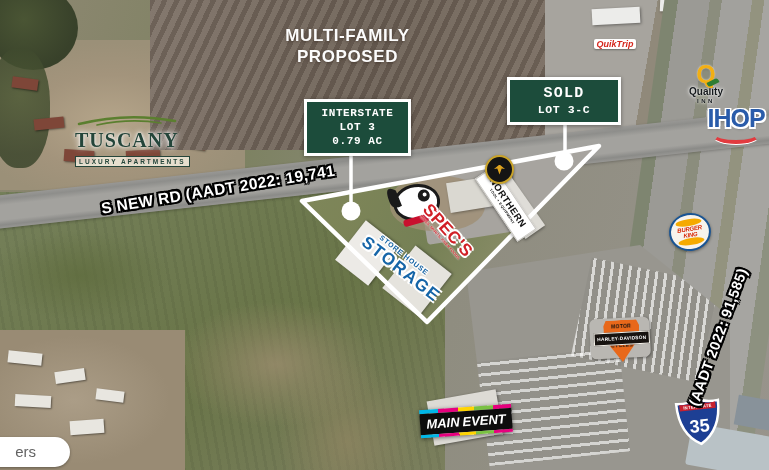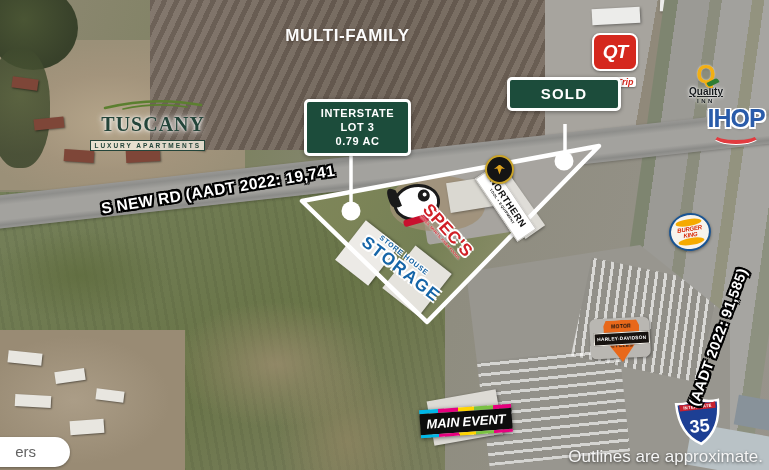--- a/index.html
+++ b/index.html
@@ -60,49 +60,49 @@
   .overlay-svg{left:0;top:0;z-index:5;pointer-events:none;}
   
   .otext{color:#fff;font-weight:800;white-space:nowrap;
     text-shadow:-2px -2px 0 #000,2px -2px 0 #000,-2px 2px 0 #000,2px 2px 0 #000,-2px 0 0 #000,2px 0 0 #000,0 -2px 0 #000,0 2px 0 #000;}
   .proposed{left:255px;top:25px;width:185px;z-index:7;text-align:center;color:#fcfcfc;font-weight:800;
     font-size:17px;line-height:21px;letter-spacing:.6px;text-shadow:0 1px 3px rgba(50,35,25,.55);}
   .snewrd{left:100px;top:200px;z-index:7;transform:rotate(-9.3deg);transform-origin:left top;font-size:15.5px;letter-spacing:.4px;}
   .i35label{left:718px;top:337px;z-index:7;transform:translate(-50%,-50%) rotate(-70deg);font-size:14.5px;letter-spacing:.3px;}
   .footnote{right:6px;bottom:3px;z-index:9;color:#f5f5f5;font-size:17px;text-shadow:0 1px 3px rgba(0,0,0,.65);}
   
-  .sign{z-index:8;background:var(--c-sign-green,#1c4c3b);border:3px solid #fff;border-radius:5px;
-    color:#fff;text-align:center;font-weight:800;box-shadow:0 1px 4px rgba(0,0,0,.4);}
+  .sign{z-index:8;background:var(--c-sign-green,#1c4c3b);border:3px solid #fff;border-radius:0;
+    color:#fff;text-align:center;font-weight:800;box-shadow:0 1px 4px rgba(0,0,0,.4);font-family:Liberation Mono, monospace;}
   .sign-available{left:304px;top:99px;width:101px;padding:4px 0 5px;font-size:11px;line-height:14px;letter-spacing:.6px;}
   .sign-sold{left:507px;top:77px;width:108px;padding:5px 0 5px;}
   .sign-sold .t1{font-size:15px;letter-spacing:1.2px;line-height:18px;}
   .sign-sold .t2{font-size:11.5px;letter-spacing:.6px;line-height:14px;}
   
   .logo{z-index:6;}
-  .tuscany{left:75px;top:96px;width:130px;text-align:right;color:var(--c-tuscany-green,#24453a);
+  .tuscany{left:75px;top:112px;width:130px;text-align:left;color:var(--c-tuscany-green,#24453a);
     font-family:"Liberation Serif",serif;
     text-shadow:0 0 3px rgba(255,255,255,.95),0 0 6px rgba(255,255,255,.8),0 0 9px rgba(255,255,255,.6);}
   .tuscany .l1{font-size:20px;font-weight:700;letter-spacing:1px;line-height:20px;}
   .tuscany .l2{font-size:18px;font-weight:700;letter-spacing:4px;line-height:18px;}
   .tuscany .tag{display:inline-block;margin-top:2px;border:1px solid var(--c-tuscany-green,#24453a);
     background:rgba(248,243,228,.8);font-family:"Liberation Sans",sans-serif;
     font-size:6.5px;font-weight:700;letter-spacing:2px;padding:1px 3px;text-shadow:none;}
   .qt{left:584px;top:33px;width:62px;text-align:center;}
   .qt-box{width:42px;height:34px;margin:0 auto;background:var(--c-qt-red,#d5281e);border:2px solid #fff;border-radius:8px;
     display:flex;align-items:center;justify-content:center;box-shadow:0 1px 3px rgba(0,0,0,.4);
     color:#fff;font-size:19px;font-weight:800;font-style:italic;letter-spacing:-1px;}
   .qt-name{display:inline-block;margin-top:1px;background:#fff;border-radius:2px;padding:0 3px;
     color:var(--c-qt-red,#d5281e);font-size:9px;font-weight:800;font-style:italic;box-shadow:0 1px 2px rgba(0,0,0,.35);}
   .quality{left:682px;top:62px;width:48px;text-align:center;}
   .quality .qmark{position:relative;display:inline-block;font-size:25px;line-height:25px;font-weight:800;
     color:var(--c-quality-gold,#f2af13);text-shadow:0 0 2px rgba(255,255,255,.9),0 1px 2px rgba(0,0,0,.4);}
   .quality .qleaf{position:absolute;right:-3px;bottom:2px;width:12px;height:5px;background:var(--c-quality-green,#2e7d32);
     transform:rotate(-28deg);border-radius:0 3px 0 3px;}
   .quality .qn{font-size:10px;font-weight:800;color:#15191c;line-height:10px;
-    text-shadow:0 0 2px #fff,0 0 4px #fff;text-decoration:underline;}
+    text-shadow:0 0 2px #fff,0 0 4px #fff;}
   .quality .qs{font-size:6px;font-weight:700;letter-spacing:2.5px;color:#15191c;line-height:8px;
     text-shadow:0 0 2px #fff,0 0 4px #fff;}
   .ihop{left:698px;top:106px;width:76px;text-align:center;}
   .ihop .it{font-size:25px;line-height:24px;font-weight:800;letter-spacing:-1px;color:var(--c-ihop-blue,#2a5caa);
     text-shadow:-1.5px -1.5px 0 #fff,1.5px -1.5px 0 #fff,-1.5px 1.5px 0 #fff,1.5px 1.5px 0 #fff,0 2px 3px rgba(0,0,0,.3);}
   .ihop .smile{width:42px;height:12px;margin:-5px auto 0;border:3px solid transparent;
     border-bottom:4.5px solid var(--c-ihop-red,#e23b3f);border-radius:50%;
     filter:drop-shadow(0 1.5px 0 #fff);}
   .bk{left:669px;top:213px;width:42px;height:38px;transform:rotate(-9deg);}
   .bk-circle{width:42px;height:38px;border-radius:50%;background:#f7f3ec;border:2.5px solid var(--c-bk-blue,#185494);
@@ -201,46 +201,45 @@
   <svg class="abs overlay-svg" width="769" height="470" viewBox="0 0 769 470">
     <polygon points="302,201 599,146 427,322" fill="rgba(255,255,255,0.05)" stroke="#ffffff" stroke-width="4.5" stroke-linejoin="round"></polygon>
     <line x1="351" y1="153" x2="351" y2="204" stroke="#ffffff" stroke-width="3.5"></line>
     <circle cx="351" cy="211" r="9.5" fill="#ffffff"></circle>
     <line x1="565" y1="124" x2="565" y2="155" stroke="#ffffff" stroke-width="3.5"></line>
     <circle cx="564" cy="161" r="9.5" fill="#ffffff"></circle>
   </svg>
 
   <div class="abs proposed">
     <div>MULTI-FAMILY</div>
+    <div>PROPOSED</div>
   </div>
   <div class="abs otext snewrd">S NEW RD (AADT 2022: 19,741</div>
   <div class="abs otext i35label">(AADT 2022: 91,585)</div>
 
   <div class="abs sign sign-available">
     <div>INTERSTATE</div>
     <div>LOT 3</div>
     <div>0.79 AC</div>
   </div>
   <div class="abs sign sign-sold">
     <div class="t1">SOLD</div>
+    <div class="t2">LOT 3-C</div>
   </div>
 
   <div class="abs logo tuscany">
     <svg width="104" height="12" viewBox="0 0 104 12">
       <path d="M4 10 Q52 -2 100 7" fill="none" stroke="#5b7f2f" stroke-width="2.5" stroke-linecap="round"></path>
       <path d="M22 11 Q55 4 86 9" fill="none" stroke="#5b7f2f" stroke-width="1.6" stroke-linecap="round"></path>
     </svg>
     <div class="l1">TUSCANY</div>
     <div class="tag">LUXURY APARTMENTS</div>
   </div>
 
   <div class="abs logo qt">
-    <div class="qt-box">
-      <span>QT</span>
-    </div>
     <div class="qt-name">QuikTrip</div>
   </div>
 
   <div class="abs logo quality">
     <div class="qmark">
       <span>Q</span>
       <span class="qleaf"></span>
     </div>
     <div class="qn">Quality</div>
     <div class="qs">INN</div>
@@ -304,16 +303,15 @@
     <div class="me-stripe"></div>
   </div>
 
   <svg class="abs i35shield" width="46" height="50" viewBox="0 0 46 50">
     <path d="M23 2 C29 6 37 7 44 6 C44 23 39 39 23 48 C7 39 2 23 2 6 C9 7 17 6 23 2 Z" fill="var(--c-i35-blue,#1d3f94)" stroke="#ffffff" stroke-width="2.5"></path>
     <path d="M5 7 C11 8.2 17 8 23 5.5 C29 8 35 8.2 41 7 L41 13.5 L5 13.5 Z" fill="var(--c-i35-red,#c8202f)"></path>
     <text x="23" y="12" text-anchor="middle" fill="#ffffff" font-size="4.2" font-weight="bold" letter-spacing=".3">INTERSTATE</text>
     <text x="23" y="36" text-anchor="middle" fill="#ffffff" font-size="18" font-weight="bold">35</text>
   </svg>
 
-  <div class="abs footnote">Outlines are approximate.</div>
   <div class="abs mappill">ers</div>
 
 </div>
 
 </body></html>

